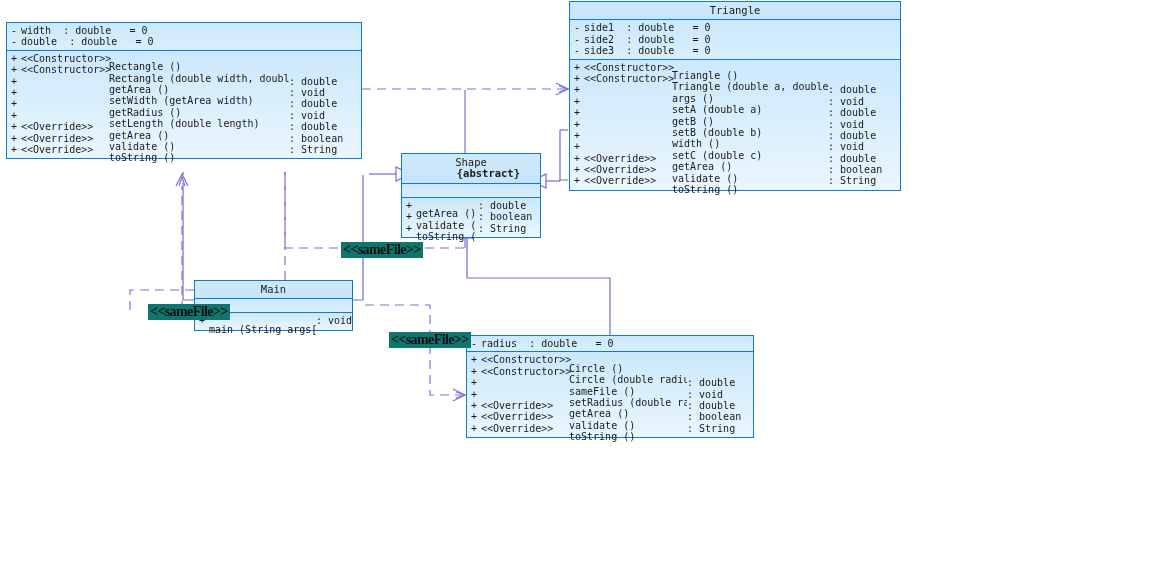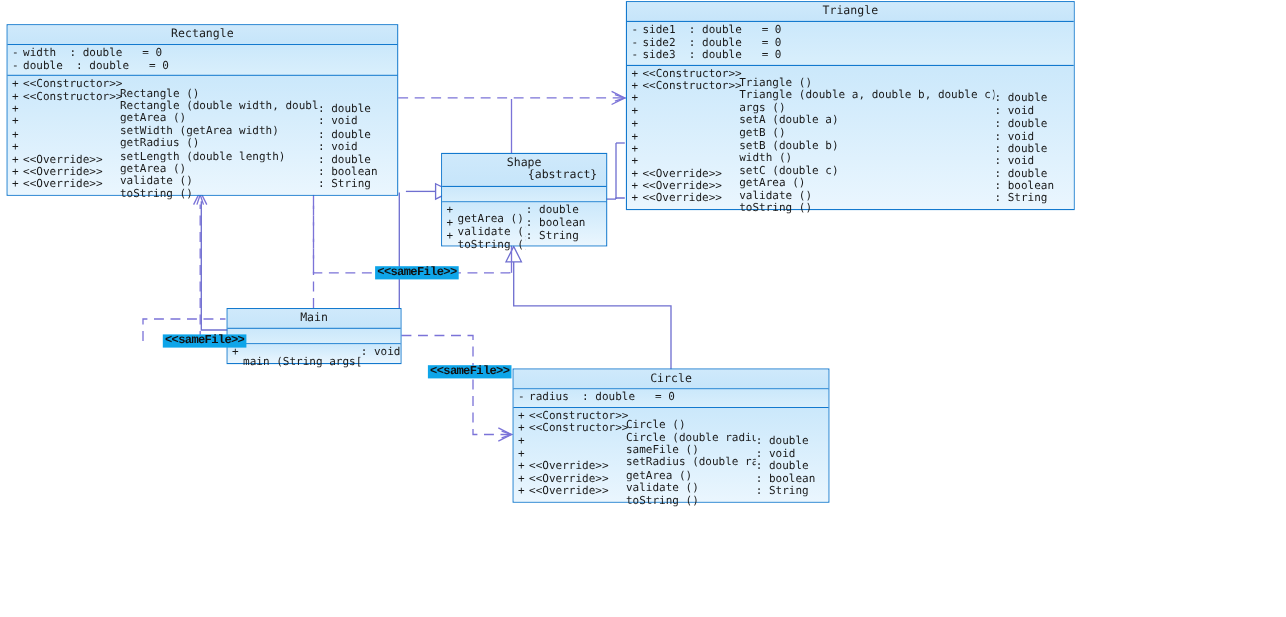--- a/index.html
+++ b/index.html
@@ -19,21 +19,21 @@
     font-size:10px;
     line-height:11.4px;
   }
   .uml .title{
     text-align:center;
     border-bottom:1px solid #1379ce;
     padding:3px 0 3px 0;
     font-size:10.5px;
     background:linear-gradient(to bottom,#cfe9fb,#c6e5fa);
   }
-  .uml .title .abs{display:block;text-align:right;padding-right:8px;}
+  .uml .title .abs{display:block;text-align:right;padding-right:20px;font-weight:bold;}
   .uml .attrs{
     border-bottom:1px solid #1379ce;
     padding:2px 0 2px 0;
     background:linear-gradient(to bottom,#cbe8fb,#d9effc);
   }
   .uml .attrs.empty{height:13px;padding:0;}
   .uml .ops{padding:2px 0 3px 0;background:linear-gradient(to bottom,#cbe8fb,#eaf6fe);}
 
   .row{display:flex;white-space:pre;height:11.4px;align-items:center;}
   .c-vis{width:14px;text-align:center;flex:0 0 auto;}
@@ -54,25 +54,25 @@
   .w-main .c-ster{width:0px;}
 
   .attrrow{display:flex;white-space:pre;height:11.4px;align-items:center;}
   .a-vis{width:14px;text-align:center;flex:0 0 auto;}
   .a-name{flex:0 0 auto;}
   .a-type{flex:0 0 auto;}
   .a-def{flex:0 0 auto;}
 
   .stereo-label{
     position:absolute;
-    font-family:Liberation Mono, monospace;
-    font-size:11px;font-weight:bold;color:#111111;
+    font-family:Liberation Serif, serif;
+    font-size:14px;font-weight:bold;color:#111111;
     letter-spacing:-0.6px;
     white-space:nowrap;
-    background:#0ea5e9;
+    background:#0f766e;
     padding:0 2px;
   }
 </style>
 </head>
 <body>
 
 <div id="canvas">
 
   <svg class="wires" viewBox="0 0 1169 561">
 
@@ -118,39 +118,38 @@
     </g>
 
     <g>
       <path d="M 365 305 L 430 305 L 430 395 L 465 395" stroke="#7b73d8" stroke-width="1.2" fill="none" stroke-dasharray="9,6"></path>
       <path d="M 453 389 L 465 395 L 453 401" stroke="#7b73d8" stroke-width="1.2" fill="none"></path>
       <path d="M 456 392 L 465 395 L 456 398" stroke="#7b73d8" stroke-width="1.2" fill="none"></path>
     </g>
   </svg>
 
   <div class="uml w-rect" id="cls-rect" style="left:6px;top:22px;width:356px;">
-    <div class="title">Rectangle</div>
     <div class="attrs">
         <div class="attrrow"><span class="a-vis">-</span><span class="a-name">width  </span><span class="a-type">: double   </span><span class="a-def">= 0</span></div>
         <div class="attrrow"><span class="a-vis">-</span><span class="a-name">double  </span><span class="a-type">: double   </span><span class="a-def">= 0</span></div>
       </div>
     <div class="ops">
         <div class="row"><span class="c-vis">+</span><span class="c-ster">&lt;&lt;Constructor&gt;&gt;</span><span class="c-sig">Rectangle ()</span><span class="c-ret"></span></div>
         <div class="row"><span class="c-vis">+</span><span class="c-ster">&lt;&lt;Constructor&gt;&gt;</span><span class="c-sig">Rectangle (double width, double length)</span><span class="c-ret"></span></div>
         <div class="row"><span class="c-vis">+</span><span class="c-ster"></span><span class="c-sig">getArea ()</span><span class="c-ret">: double</span></div>
         <div class="row"><span class="c-vis">+</span><span class="c-ster"></span><span class="c-sig">setWidth (getArea width)</span><span class="c-ret">: void</span></div>
         <div class="row"><span class="c-vis">+</span><span class="c-ster"></span><span class="c-sig">getRadius ()</span><span class="c-ret">: double</span></div>
         <div class="row"><span class="c-vis">+</span><span class="c-ster"></span><span class="c-sig">setLength (double length)</span><span class="c-ret">: void</span></div>
         <div class="row"><span class="c-vis">+</span><span class="c-ster">&lt;&lt;Override&gt;&gt;</span><span class="c-sig">getArea ()</span><span class="c-ret">: double</span></div>
         <div class="row"><span class="c-vis">+</span><span class="c-ster">&lt;&lt;Override&gt;&gt;</span><span class="c-sig">validate ()</span><span class="c-ret">: boolean</span></div>
         <div class="row"><span class="c-vis">+</span><span class="c-ster">&lt;&lt;Override&gt;&gt;</span><span class="c-sig">toString ()</span><span class="c-ret">: String</span></div>
       </div>
   </div>
 
-  <div class="uml w-tri" id="cls-tri" style="left:569px;top:1px;width:408px;">
+  <div class="uml w-tri" id="cls-tri" style="left:569px;top:1px;width:332px;">
     <div class="title">Triangle</div>
     <div class="attrs">
         <div class="attrrow"><span class="a-vis">-</span><span class="a-name">side1  </span><span class="a-type">: double   </span><span class="a-def">= 0</span></div>
         <div class="attrrow"><span class="a-vis">-</span><span class="a-name">side2  </span><span class="a-type">: double   </span><span class="a-def">= 0</span></div>
         <div class="attrrow"><span class="a-vis">-</span><span class="a-name">side3  </span><span class="a-type">: double   </span><span class="a-def">= 0</span></div>
       </div>
     <div class="ops">
         <div class="row"><span class="c-vis">+</span><span class="c-ster">&lt;&lt;Constructor&gt;&gt;</span><span class="c-sig">Triangle ()</span><span class="c-ret"></span></div>
         <div class="row"><span class="c-vis">+</span><span class="c-ster">&lt;&lt;Constructor&gt;&gt;</span><span class="c-sig">Triangle (double a, double b, double c)</span><span class="c-ret"></span></div>
         <div class="row"><span class="c-vis">+</span><span class="c-ster"></span><span class="c-sig">args ()</span><span class="c-ret">: double</span></div>
@@ -158,43 +157,42 @@
         <div class="row"><span class="c-vis">+</span><span class="c-ster"></span><span class="c-sig">getB ()</span><span class="c-ret">: double</span></div>
         <div class="row"><span class="c-vis">+</span><span class="c-ster"></span><span class="c-sig">setB (double b)</span><span class="c-ret">: void</span></div>
         <div class="row"><span class="c-vis">+</span><span class="c-ster"></span><span class="c-sig">width ()</span><span class="c-ret">: double</span></div>
         <div class="row"><span class="c-vis">+</span><span class="c-ster"></span><span class="c-sig">setC (double c)</span><span class="c-ret">: void</span></div>
         <div class="row"><span class="c-vis">+</span><span class="c-ster">&lt;&lt;Override&gt;&gt;</span><span class="c-sig">getArea ()</span><span class="c-ret">: double</span></div>
         <div class="row"><span class="c-vis">+</span><span class="c-ster">&lt;&lt;Override&gt;&gt;</span><span class="c-sig">validate ()</span><span class="c-ret">: boolean</span></div>
         <div class="row"><span class="c-vis">+</span><span class="c-ster">&lt;&lt;Override&gt;&gt;</span><span class="c-sig">toString ()</span><span class="c-ret">: String</span></div>
       </div>
   </div>
 
-  <div class="uml w-shape" id="cls-shape" style="left:401px;top:139px;width:151px;">
+  <div class="uml w-shape" id="cls-shape" style="left:401px;top:153px;width:140px;">
     <div class="title">
       <span>Shape</span>
       <span class="abs">{abstract}</span>
     </div>
     <div class="attrs empty"></div>
     <div class="ops">
         <div class="row"><span class="c-vis">+</span><span class="c-ster"></span><span class="c-sig">getArea ()</span><span class="c-ret">: double</span></div>
         <div class="row"><span class="c-vis">+</span><span class="c-ster"></span><span class="c-sig">validate ()</span><span class="c-ret">: boolean</span></div>
         <div class="row"><span class="c-vis">+</span><span class="c-ster"></span><span class="c-sig">toString ()</span><span class="c-ret">: String</span></div>
       </div>
   </div>
 
-  <div class="uml w-main" id="cls-main" style="left:206px;top:280px;width:159px;">
+  <div class="uml w-main" id="cls-main" style="left:194px;top:280px;width:159px;">
     <div class="title">Main</div>
     <div class="attrs empty"></div>
     <div class="ops">
         <div class="row"><span class="c-vis">+</span><span class="c-ster"></span><span class="c-sig">main (String args[])</span><span class="c-ret">: void</span></div>
       </div>
   </div>
 
   <div class="uml w-cir" id="cls-circle" style="left:466px;top:335px;width:288px;">
-    <div class="title">Circle</div>
     <div class="attrs">
         <div class="attrrow"><span class="a-vis">-</span><span class="a-name">radius  </span><span class="a-type">: double   </span><span class="a-def">= 0</span></div>
       </div>
     <div class="ops">
         <div class="row"><span class="c-vis">+</span><span class="c-ster">&lt;&lt;Constructor&gt;&gt;</span><span class="c-sig">Circle ()</span><span class="c-ret"></span></div>
         <div class="row"><span class="c-vis">+</span><span class="c-ster">&lt;&lt;Constructor&gt;&gt;</span><span class="c-sig">Circle (double radius)</span><span class="c-ret"></span></div>
         <div class="row"><span class="c-vis">+</span><span class="c-ster"></span><span class="c-sig">sameFile ()</span><span class="c-ret">: double</span></div>
         <div class="row"><span class="c-vis">+</span><span class="c-ster"></span><span class="c-sig">setRadius (double radius)</span><span class="c-ret">: void</span></div>
         <div class="row"><span class="c-vis">+</span><span class="c-ster">&lt;&lt;Override&gt;&gt;</span><span class="c-sig">getArea ()</span><span class="c-ret">: double</span></div>
         <div class="row"><span class="c-vis">+</span><span class="c-ster">&lt;&lt;Override&gt;&gt;</span><span class="c-sig">validate ()</span><span class="c-ret">: boolean</span></div>

